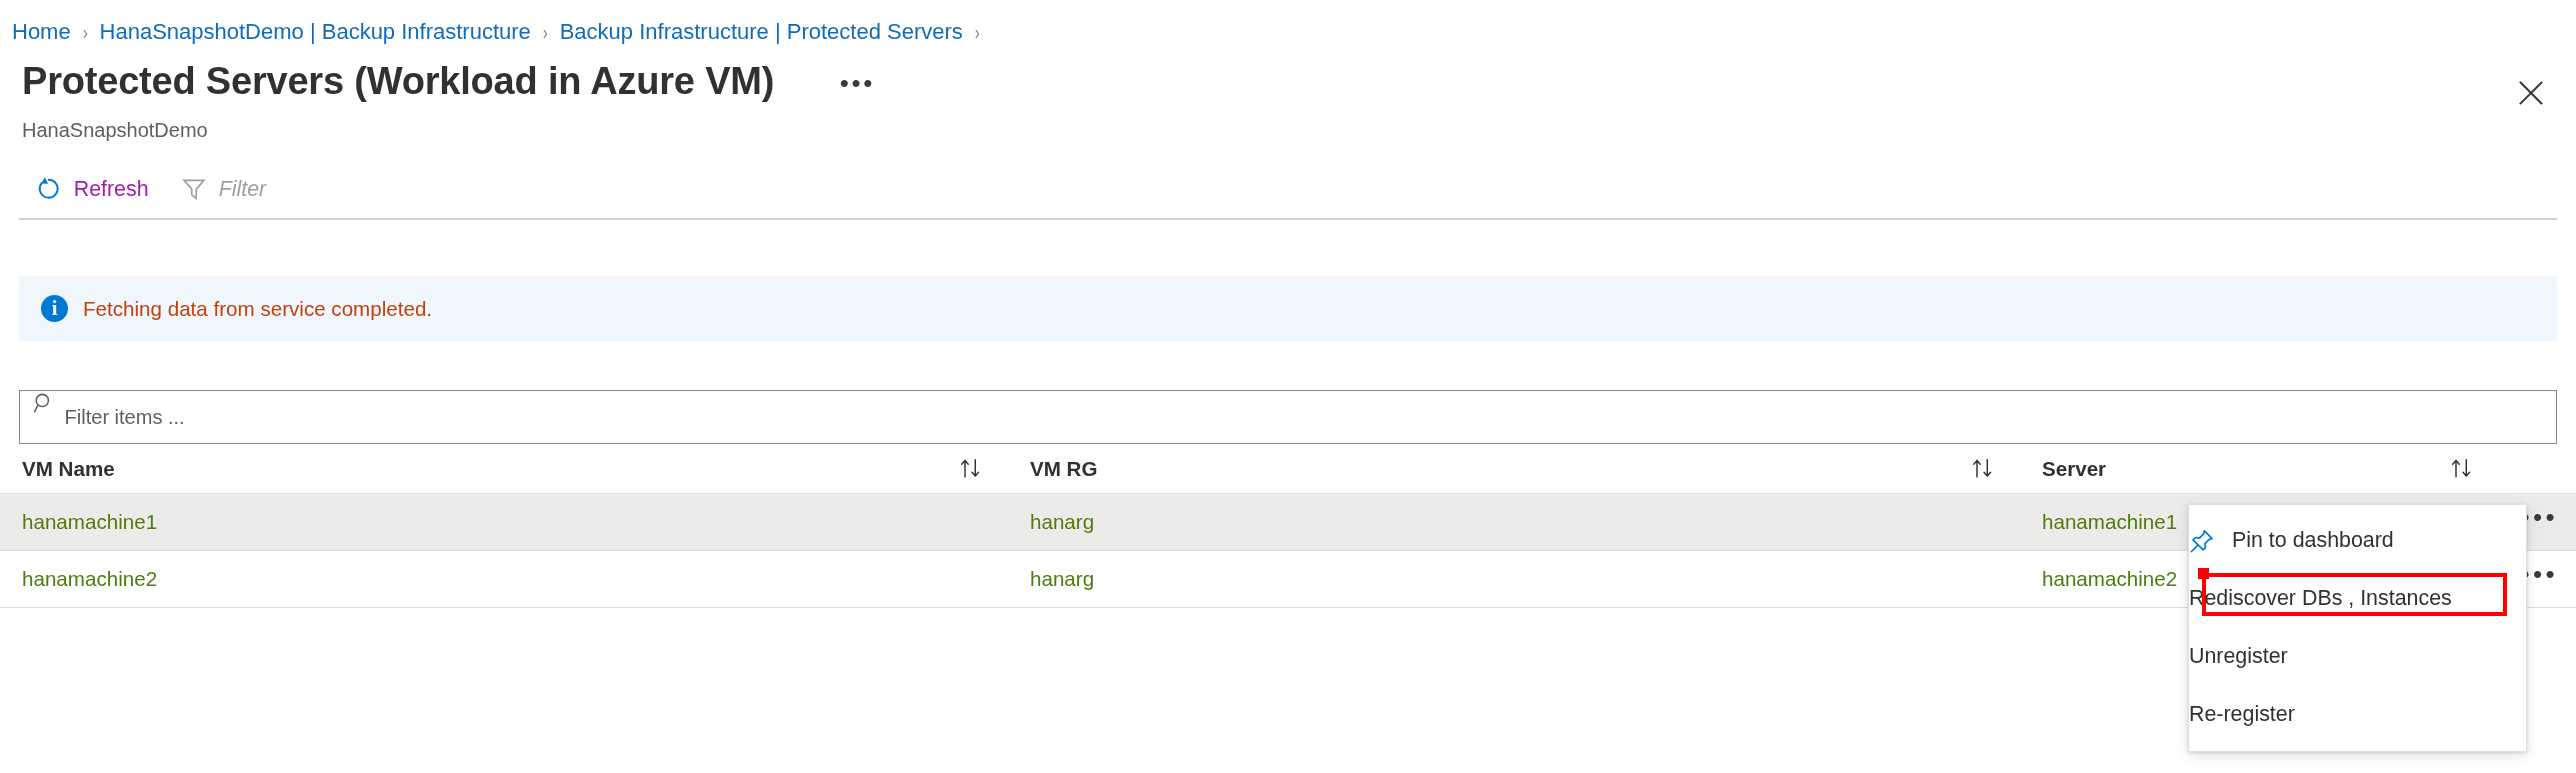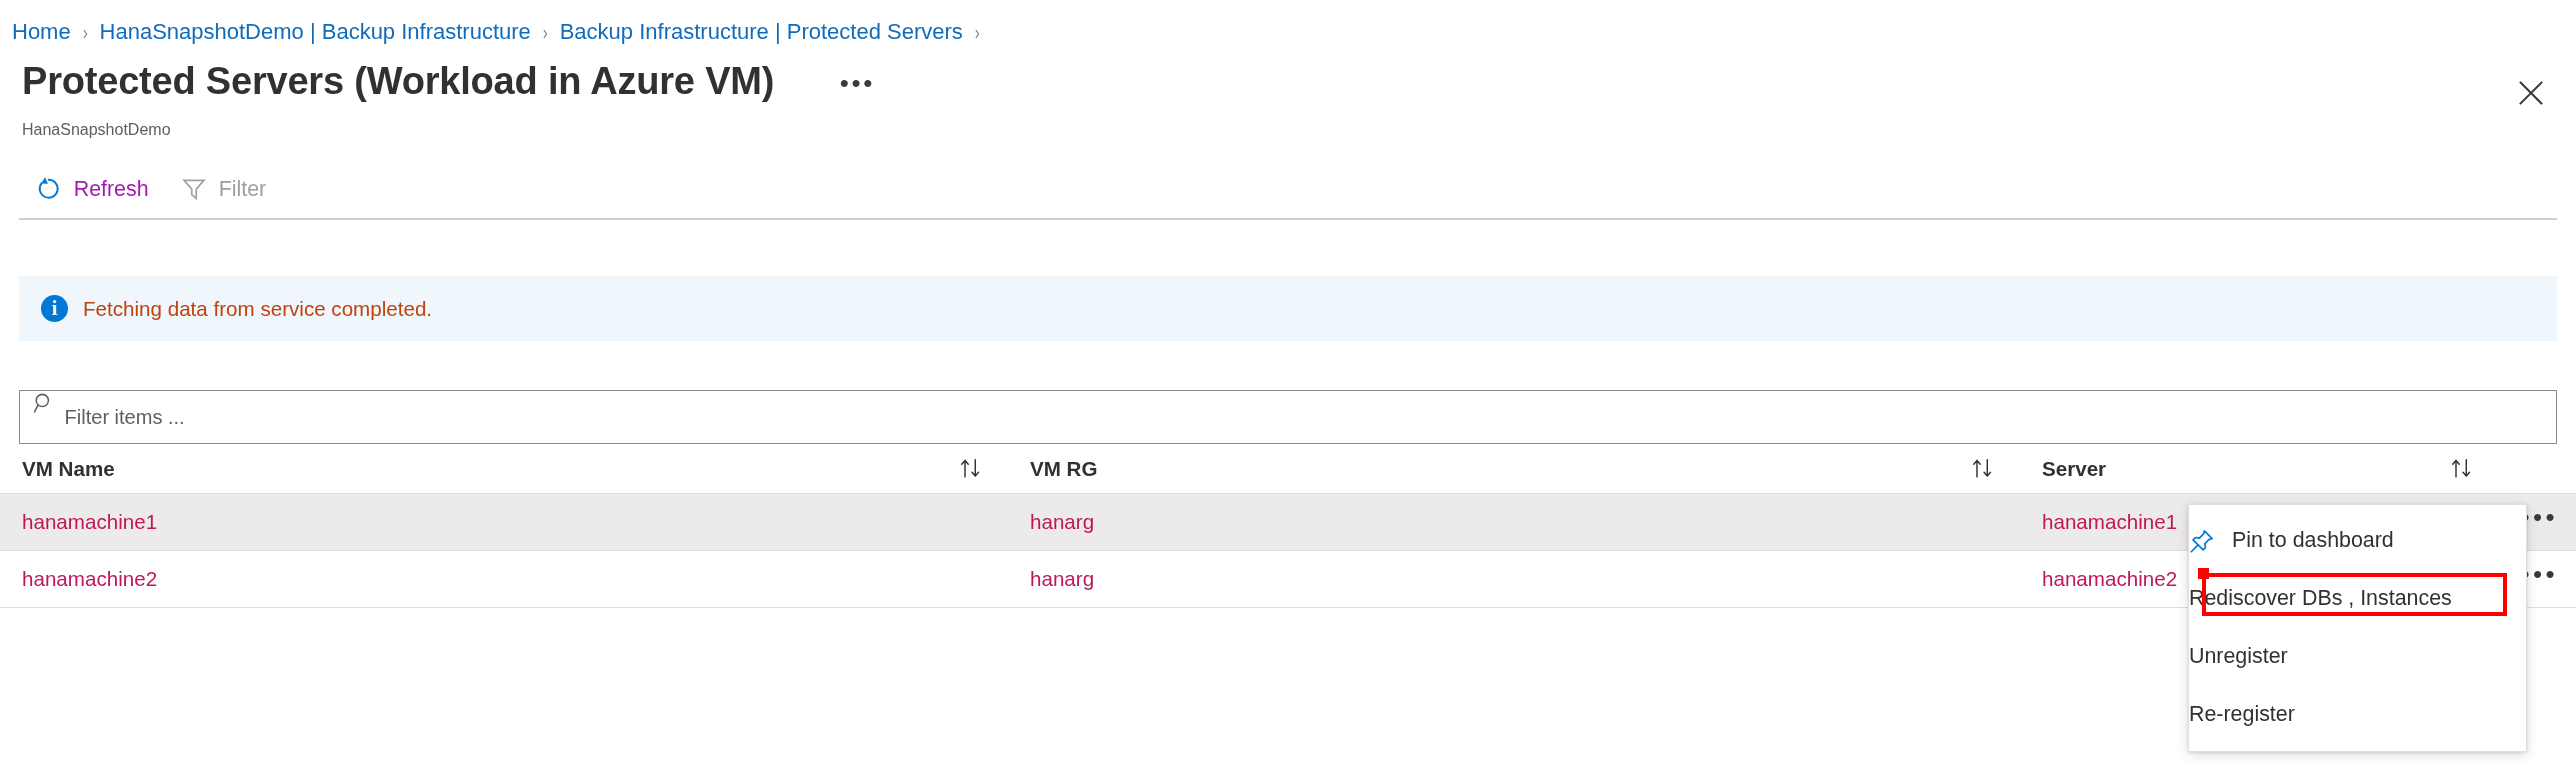--- a/index.html
+++ b/index.html
@@ -71,21 +71,21 @@
     cursor: pointer;
     border-radius: 2.6px;
     align-self: flex-start;
     margin-top: 12px;
   }
 
   .page-subtitle {
     position: absolute;
     left: 22px;
     top: 117px;
-    font-size: 16px;
+    font-size: 20px;
     color: #605e5c;
     line-height: 26px;
   }
 
   
   .close-btn {
     position: absolute;
     right: 20.6px;
     top: 69px;
     width: 48px;
@@ -108,21 +108,21 @@
   }
   .cmd-btn {
     display: flex;
     align-items: center;
     height: 48px;
     padding: 0 15.4px;
     cursor: pointer;
     border-radius: 1.7px;
     white-space: nowrap;
   }
-  .cmd-btn.disabled { cursor: default; }
+  .cmd-btn.disabled { cursor: default; font-style: italic; }
   .cmd-icon {
     width: 29px;
     height: 29px;
     display: flex;
     align-items: center;
     justify-content: center;
     margin-right: 10.3px;
   }
   .cmd-label {
     font-size: 21.4px;
@@ -250,21 +250,21 @@
 
   .head-label {
     font-size: 20.6px;
     font-weight: 600;
     color: #323130;
     line-height: 26px;
     white-space: nowrap;
   }
   .cell-text {
     font-size: 20.6px;
-    color: #be185d;
+    color: #4d7c0f;
     line-height: 26px;
     white-space: nowrap;
     overflow: hidden;
     text-overflow: ellipsis;
   }
   .sort-icon {
     position: absolute;
     right: 22px;
     top: 50%;
     transform: translateY(-50%);

